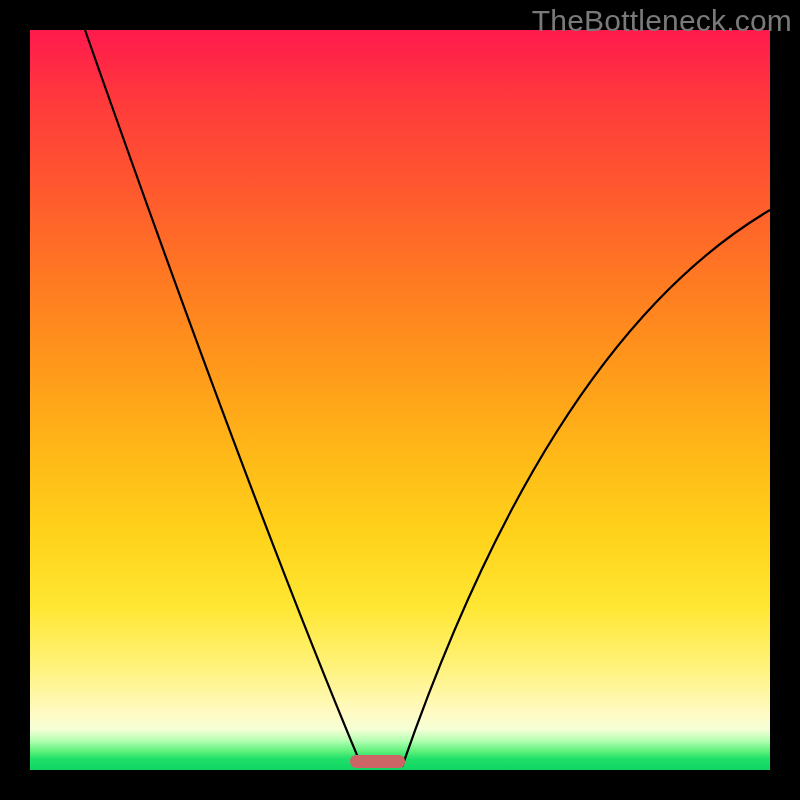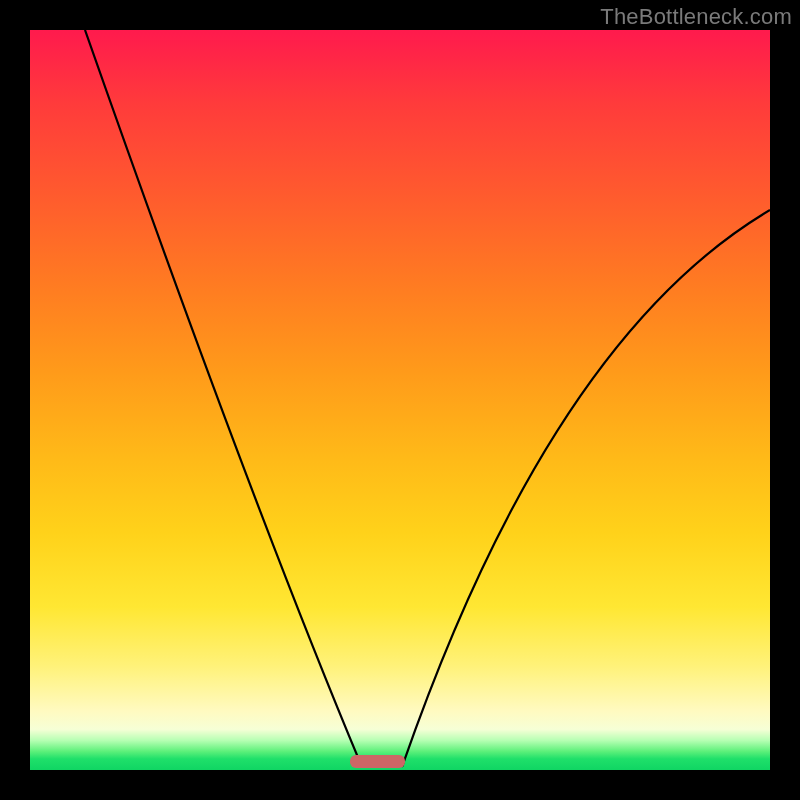--- a/index.html
+++ b/index.html
@@ -56,21 +56,21 @@
   .marker {
     position: absolute;
     background: #cc6666;
     border-radius: 6px;
   }
   .watermark {
     position: absolute;
     top: 4px;
     right: 8px;
     color: #7a7a7a;
-    font-size: 22px;
+    font-size: 30px;
     font-weight: 500;
     letter-spacing: 0.2px;
   }
 </style>
 </head>
 <body>
 
 <div class="frame">
 
   <div class="plot-area">

